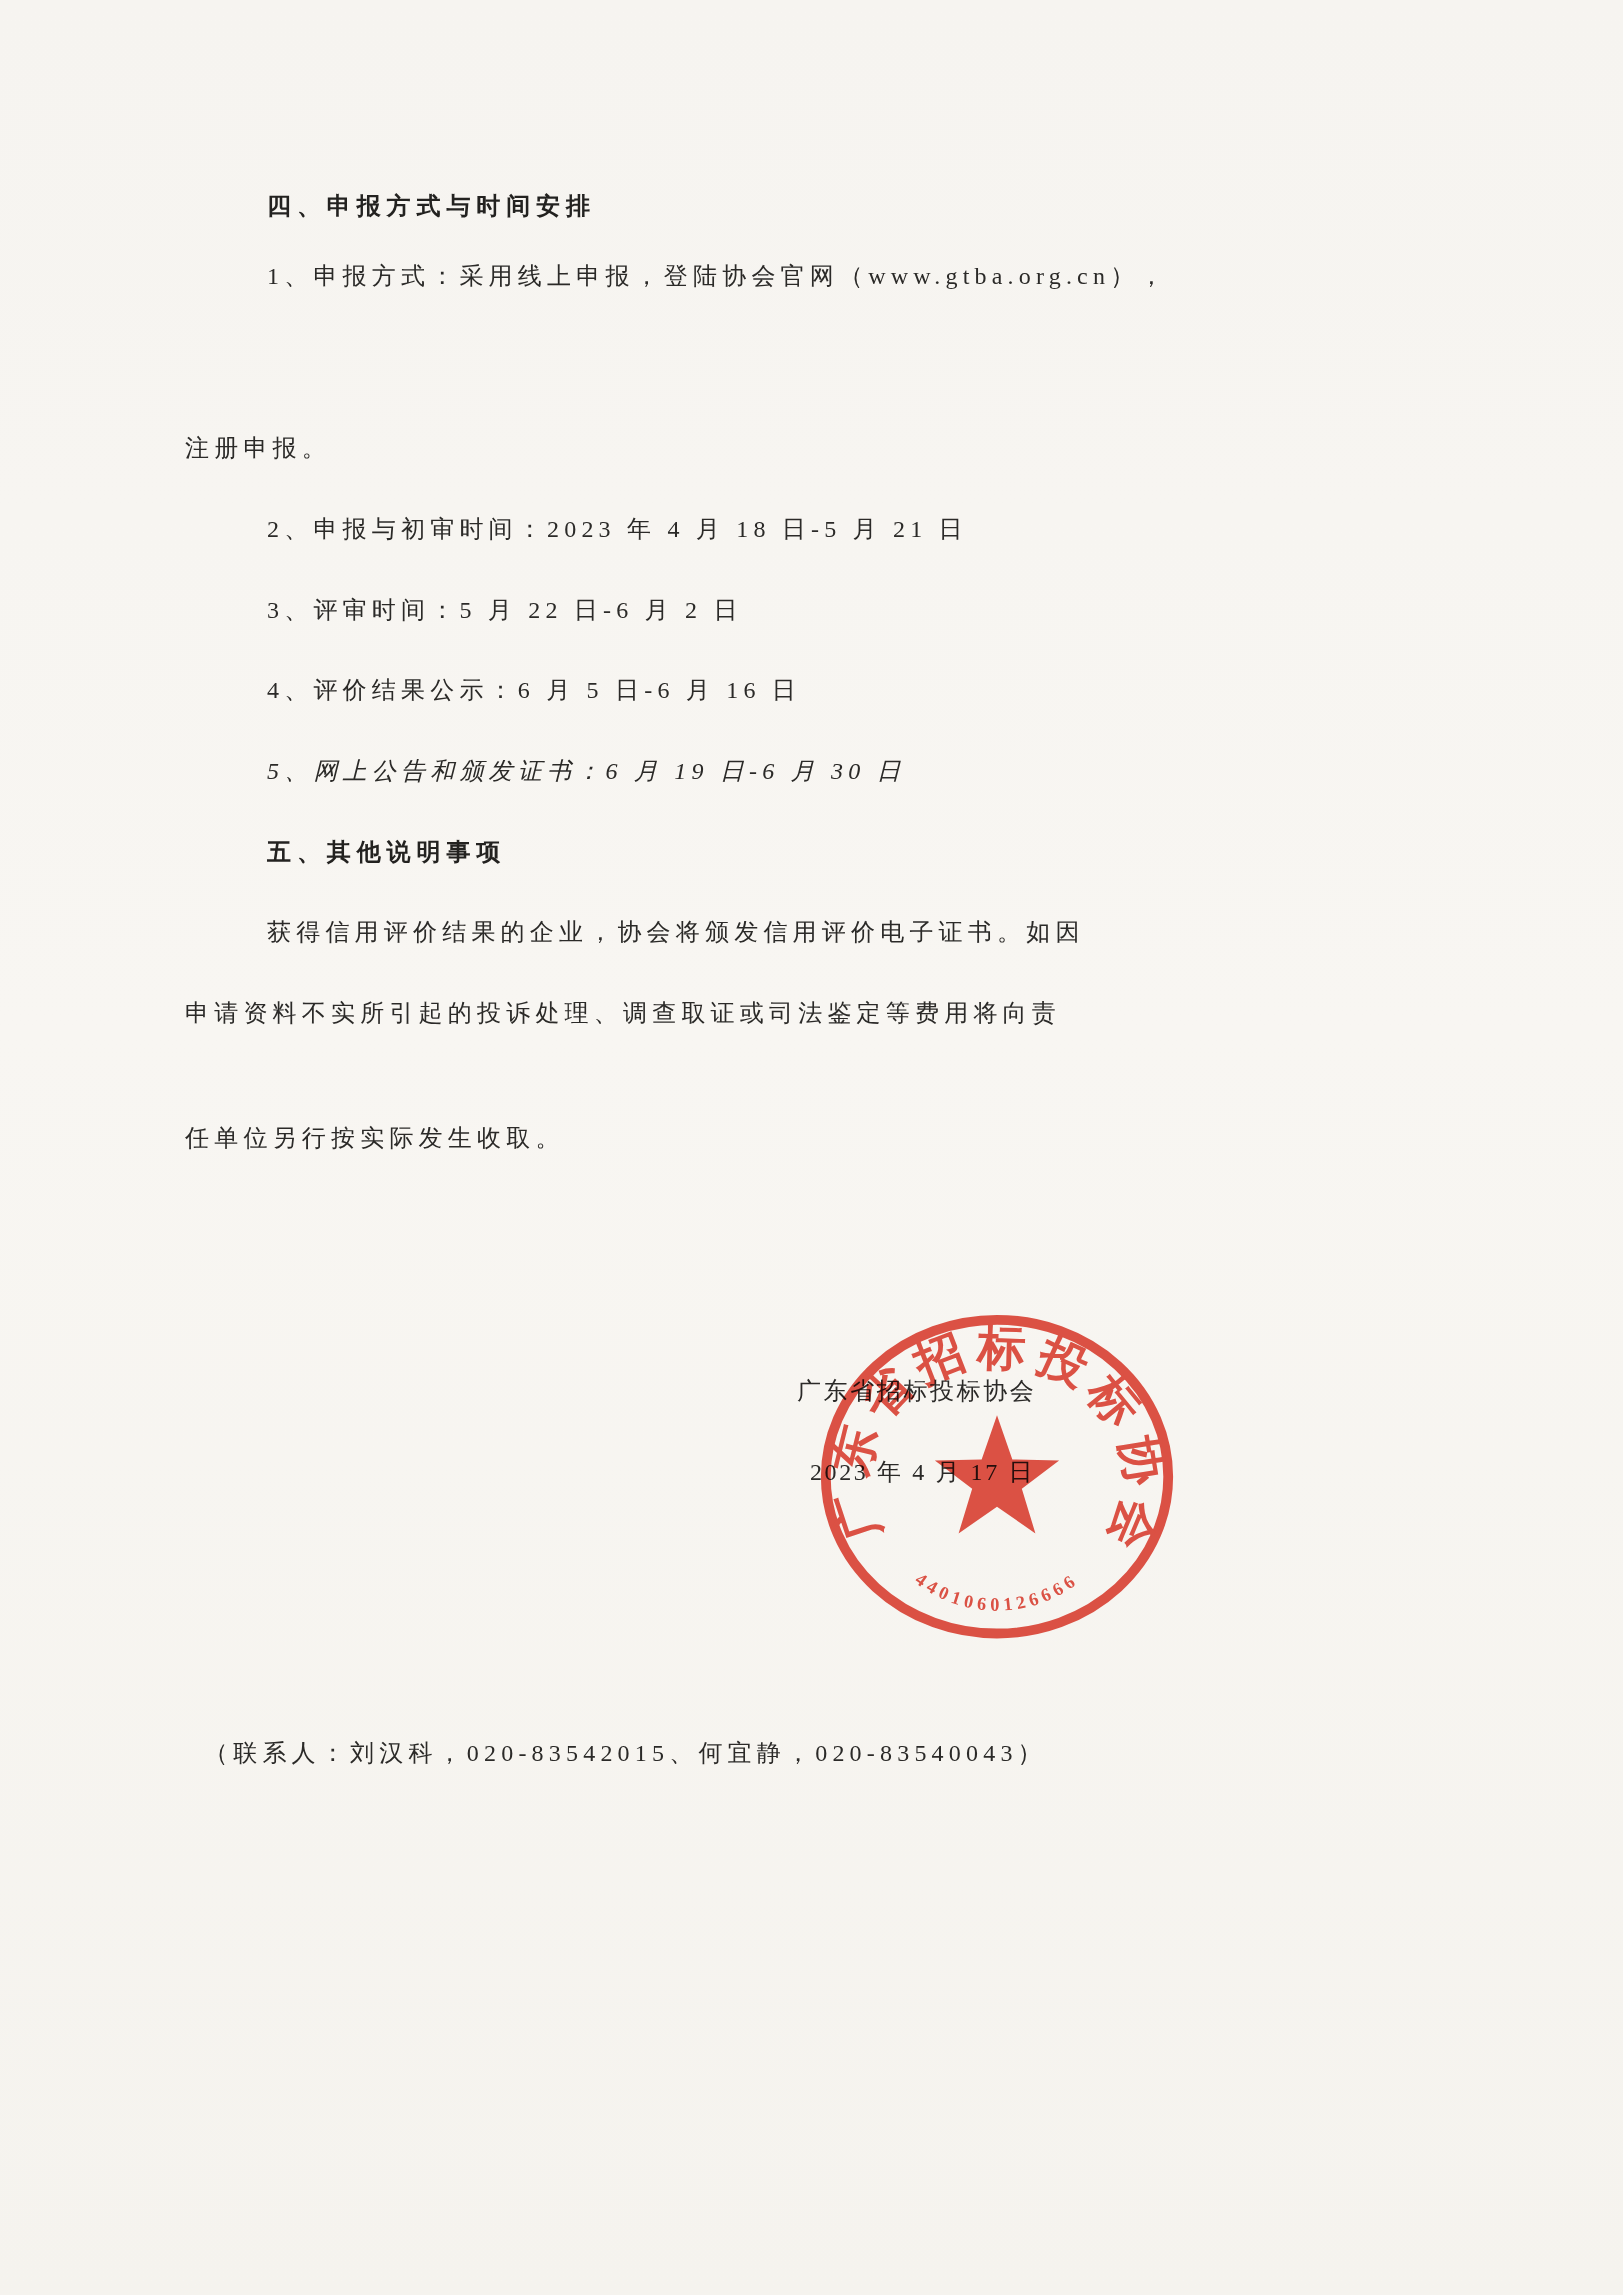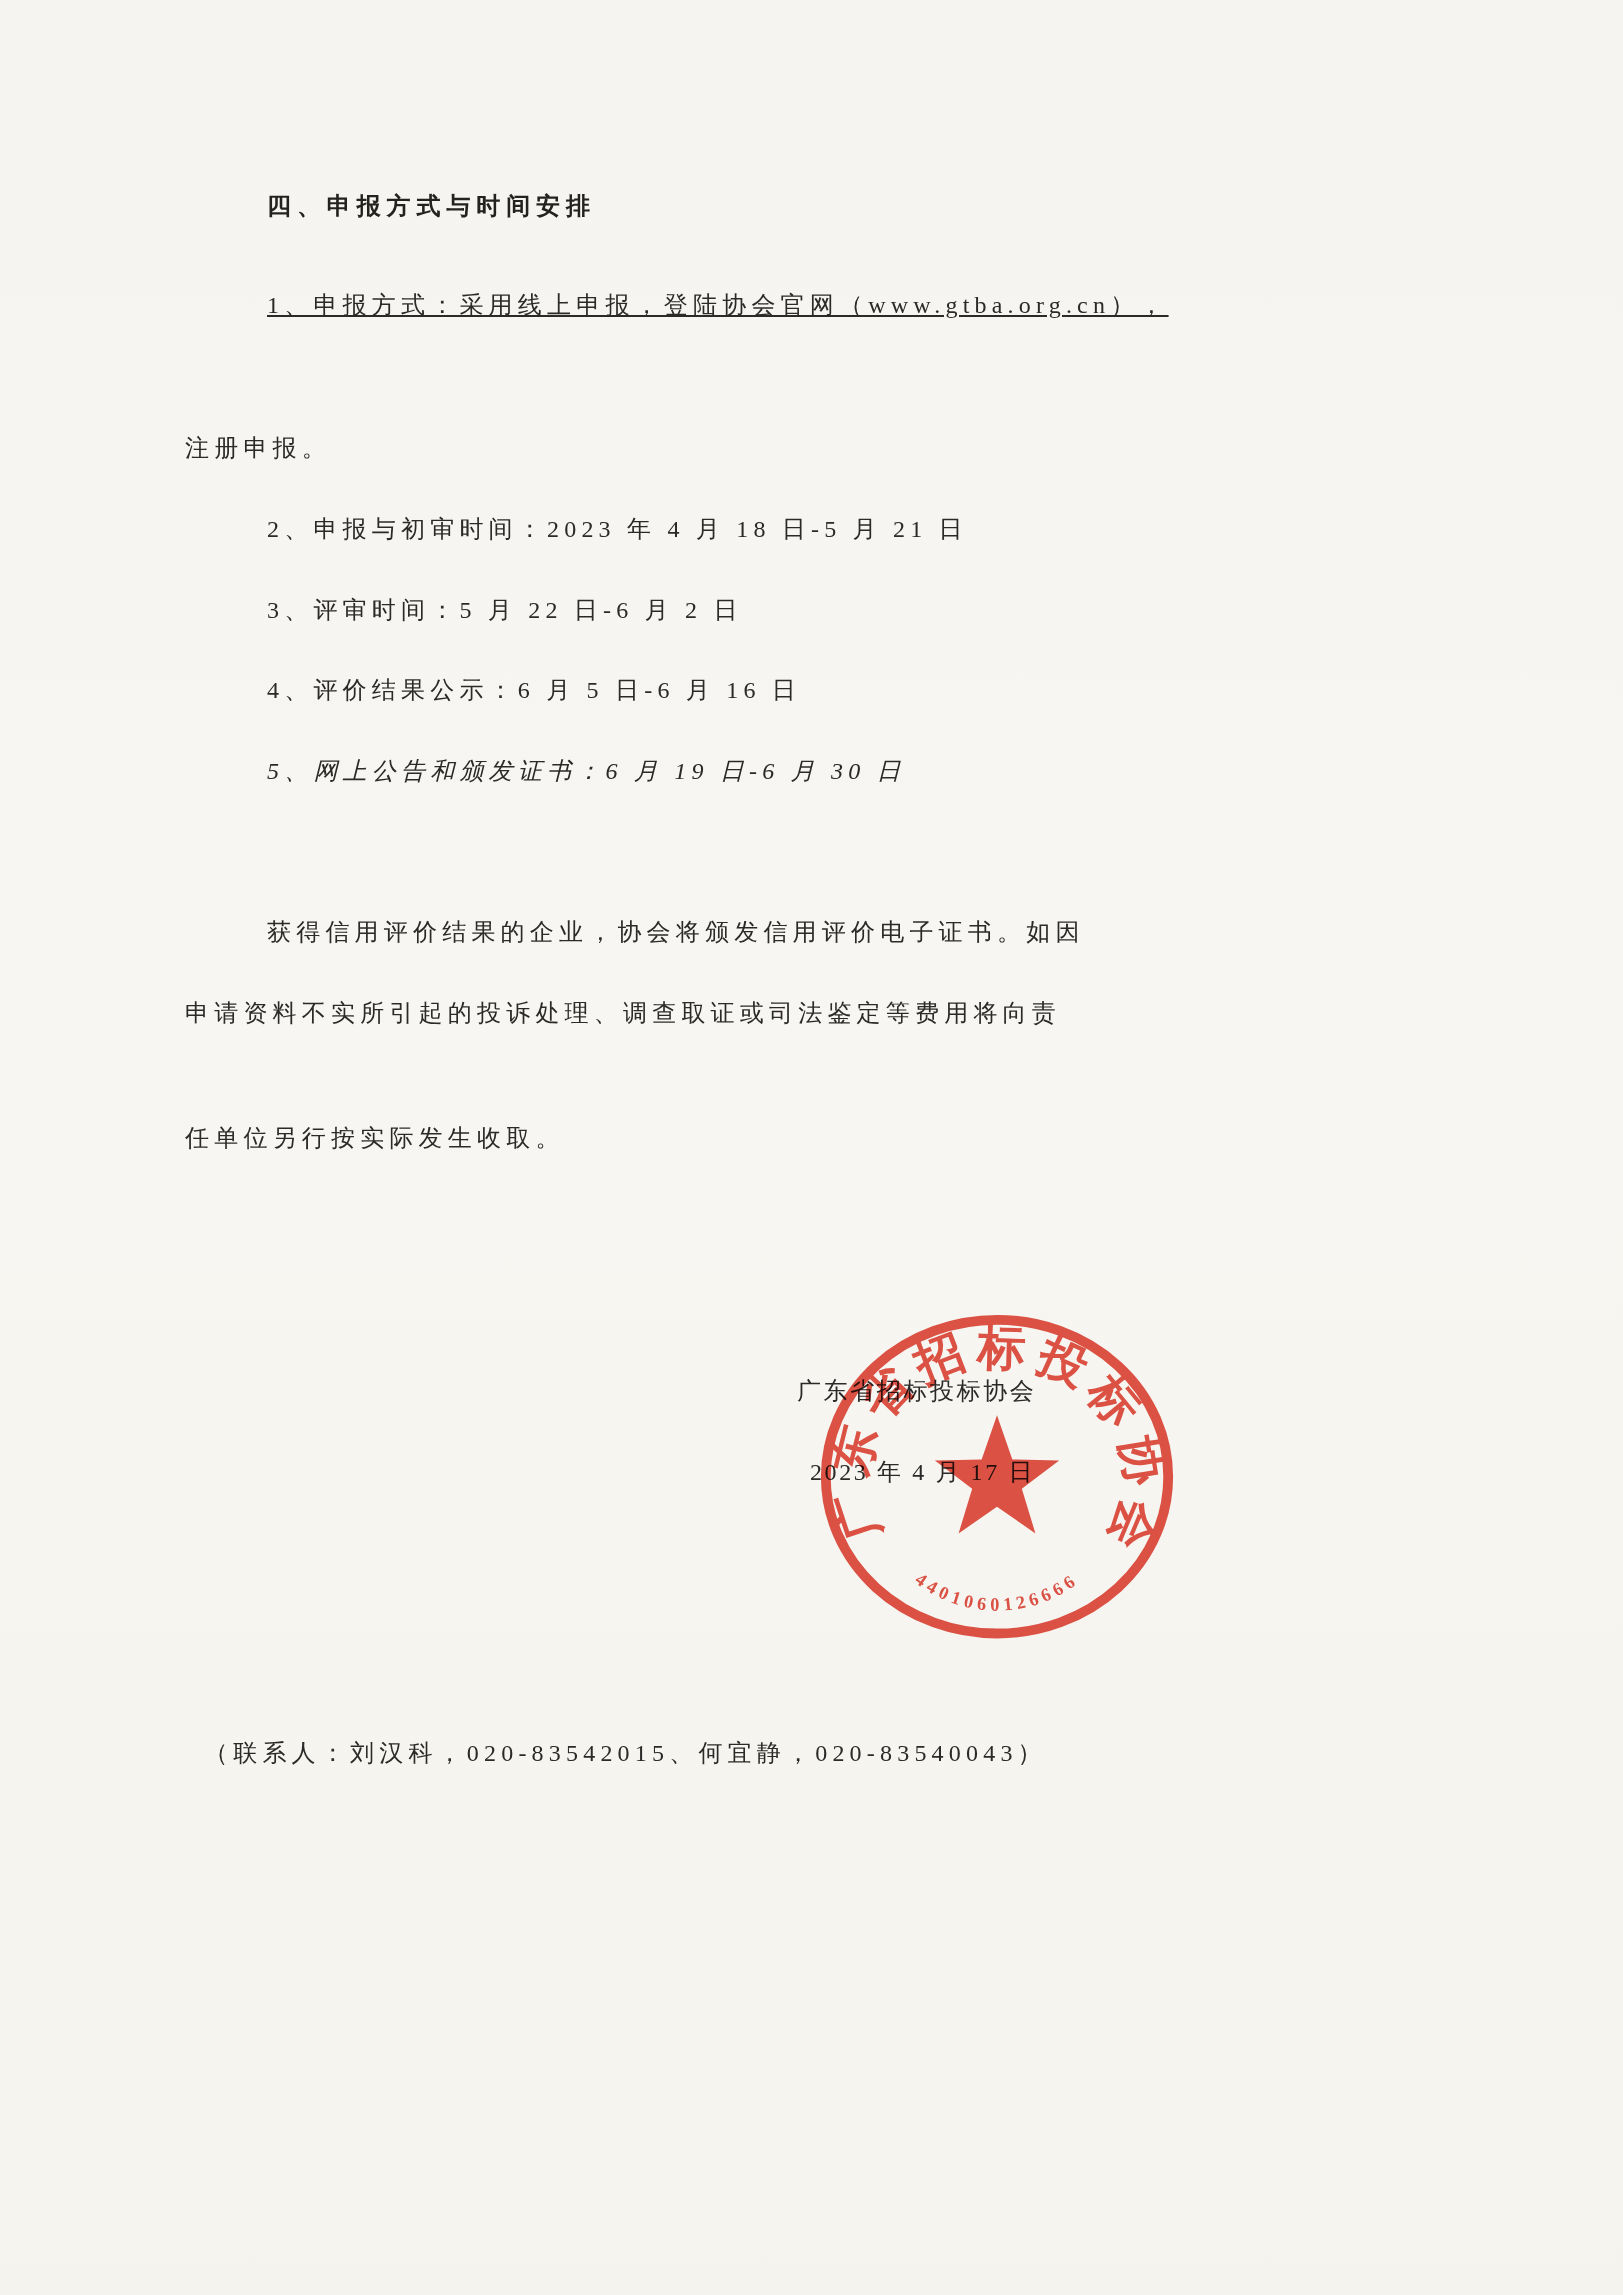--- a/index.html
+++ b/index.html
@@ -46,28 +46,29 @@
     font-family: "Liberation Serif", "DejaVu Serif", serif;
   }
 </style>
 </head>
 <body>
 
 <div class="page">
 
   <div class="line heading" style="left:267px; top:185px;">四、申报方式与时间安排</div>
 
-  <div class="line" style="left:267px; top:284px;text-decoration:underline;">1、申报方式：采用线上申报，登陆协会官网（www.gtba.org.cn），</div>
+  <div class="line" style="left:267px; top:255px;">1、申报方式：采用线上申报，登陆协会官网（www.gtba.org.cn），</div>
   <div class="line" style="left:185px; top:427px;">注册申报。</div>
 
   <div class="line" style="left:267px; top:508px;">2、申报与初审时间：2023 年 4 月 18 日-5 月 21 日</div>
   <div class="line" style="left:267px; top:589px;">3、评审时间：5 月 22 日-6 月 2 日</div>
   <div class="line" style="left:267px; top:669px;">4、评价结果公示：6 月 5 日-6 月 16 日</div>
   <div class="line" style="left:267px; top:750px;font-style:italic;">5、网上公告和颁发证书：6 月 19 日-6 月 30 日</div>
 
+  <div class="line heading" style="left:267px; top:831px;">五、其他说明事项</div>
 
   <div class="line" style="left:267px; top:911px;">获得信用评价结果的企业，协会将颁发信用评价电子证书。如因</div>
   <div class="line" style="left:185px; top:992px;">申请资料不实所引起的投诉处理、调查取证或司法鉴定等费用将向责</div>
   <div class="line" style="left:185px; top:1073px;margin-top:44px;">任单位另行按实际发生收取。</div>
 
   <div class="line sig" style="left:797px; top:1370px;">广东省招标投标协会</div>
   <div class="line sig" style="left:810px; top:1451px;">2023 年 4 月 17 日</div>
 
   <svg class="seal" viewBox="0 0 560 505" aria-hidden="true">
     <ellipse cx="280" cy="252" rx="262" ry="240" fill="none" stroke="#e0473a" stroke-width="15"></ellipse>

